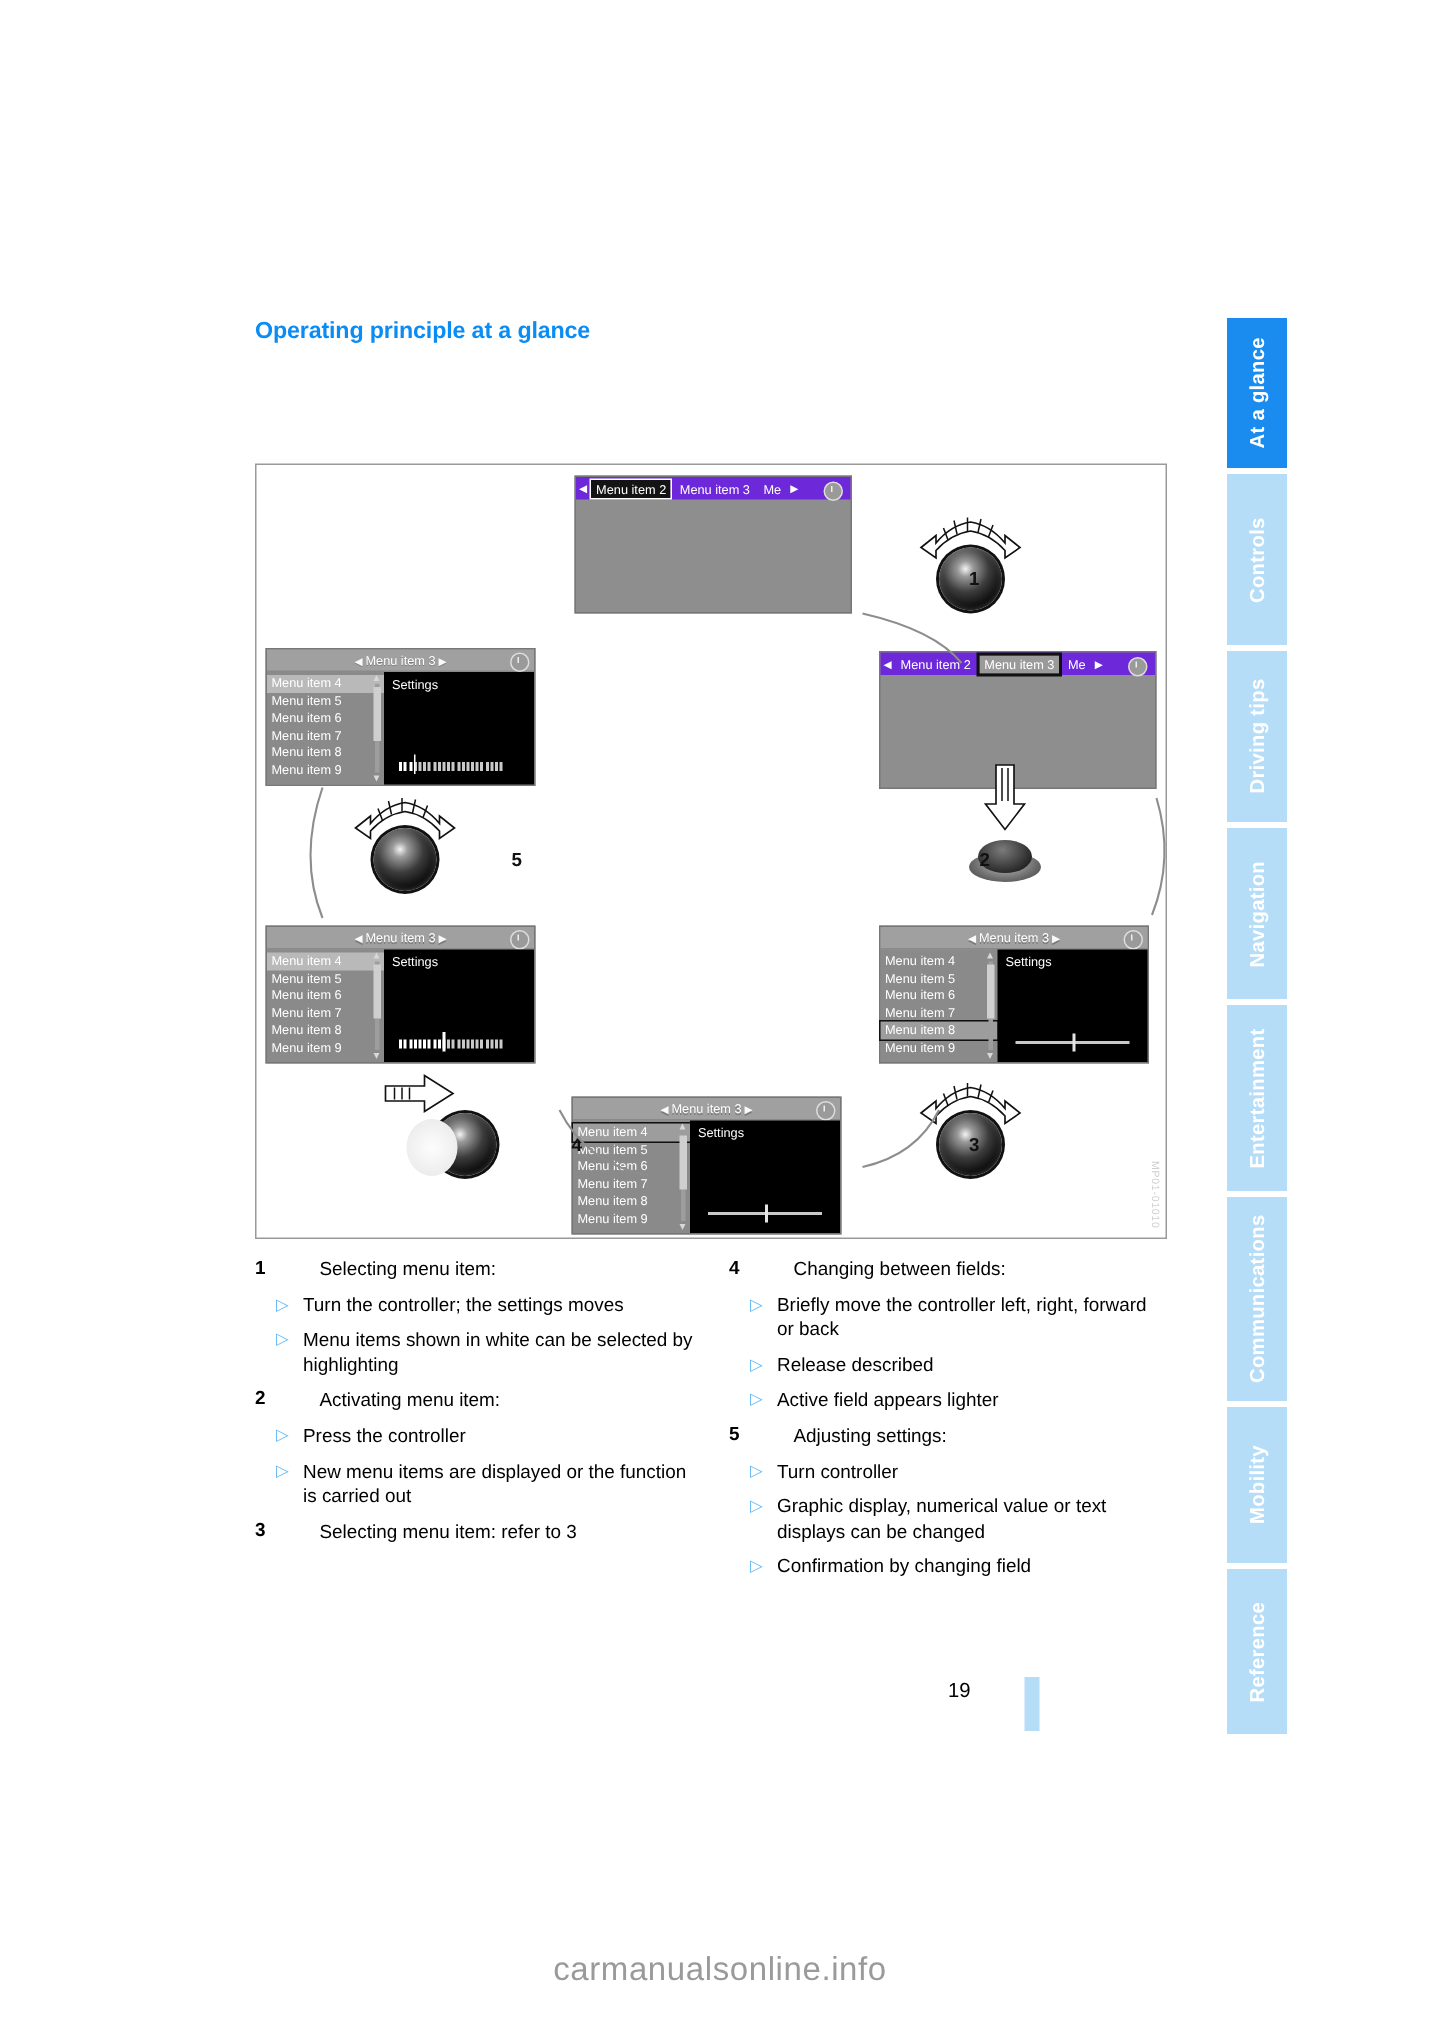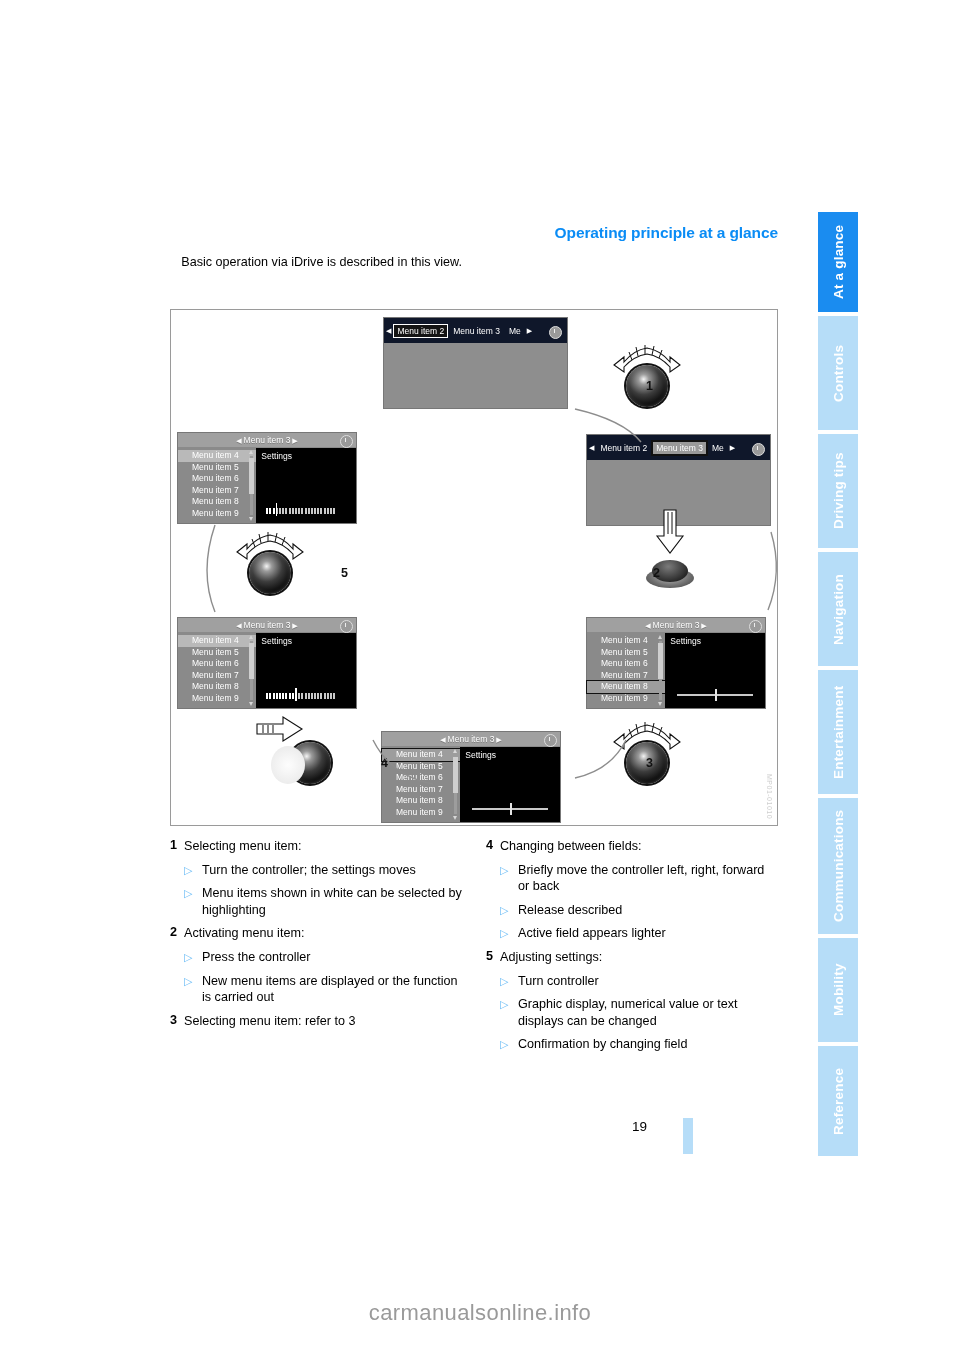--- a/index.html
+++ b/index.html
@@ -12,21 +12,21 @@
   .tab .tab-label{
     position:absolute;left:0;top:0;width:100%;height:100%;
     display:flex;align-items:center;justify-content:center;
     writing-mode:vertical-rl;transform:rotate(180deg);
     font-size:13.5px;font-weight:bold;color:#fff;letter-spacing:0.2px;
     white-space:nowrap;
   }
   .tab.active .tab-label{color:#fff;}
 
   
-  #content{position:absolute;left:170px;top:224px;width:608px;text-align:right;}
+  #content{position:absolute;left:170px;top:212px;width:608px;}
 
   h1#page-heading{
     font-size:15.5px;font-weight:bold;color:#0a8cf5;margin:0 0 12px 0;
     letter-spacing:-0.1px;
   }
 
   .two-col{display:flex;gap:24px;}
   .col{width:292px;}
   .intro{font-size:12.6px;line-height:16.4px;margin:0;}
   .pagelink{color:#0a8cf5;}
@@ -37,29 +37,29 @@
   .screen{position:absolute;background:#8e8e8e;border:1px solid #777;box-sizing:border-box;}
   .scr-head{height:15px;background:#a0a0a0;border-bottom:1px solid #8a8a8a;
             display:flex;align-items:center;position:relative;box-sizing:border-box;}
   .scr-title{flex:1;text-align:center;font-size:8.5px;color:#fff;white-space:nowrap;
              text-shadow:0 1px 0 rgba(0,0,0,.25);}
   .scr-title .arw{font-size:7px;opacity:.95;}
   .clock{position:absolute;right:3px;top:2px;width:11px;height:11px;border-radius:50%;
          border:1px solid #ddd;background:#9a9a9a;}
   .clock:after{content:"";position:absolute;left:4px;top:2px;width:1px;height:4px;background:#eee;}
 
-  .tabstrip{height:25px;background:#0f172a;display:flex;align-items:center;
+  .tabstrip{height:15px;background:#6d28d9;display:flex;align-items:center;
             font-size:8.5px;color:#fff;padding:0 2px;box-sizing:border-box;gap:3px;}
   .tabstrip .chev{font-size:7px;}
   .tabstrip .t{padding:1px 3px;white-space:nowrap;}
   .tabstrip .t.sel-inv{background:#141414;color:#fff;outline:1px solid #fff;}
   .tabstrip .t.sel-box{background:#9a9a9a;color:#fff;outline:2px solid #111;}
   .scr-body{position:absolute;left:0;right:0;top:15px;bottom:0;display:flex;}
   .list{width:44%;position:relative;background:#8a8a8a;padding:2px 0 0 0;box-sizing:border-box;}
-  .li{font-size:8.5px;color:#fff;padding:0 14px;height:11.5px;line-height:11.5px;
+  .li{font-size:8.5px;color:#fff;padding:0 3px;height:11.5px;line-height:11.5px;
       white-space:nowrap;position:relative;}
   .li.hl{background:#b9b9b9;color:#fff;}
   .li.boxed{outline:1.6px solid #111;background:#9d9d9d;}
   .sbar{position:absolute;right:2px;top:2px;bottom:2px;width:5px;}
   .sbar .track{position:absolute;left:1px;top:6px;bottom:6px;width:3px;background:#9d9d9d;}
   .sbar .thumb{position:absolute;left:0;width:5px;background:#cfcfcf;}
   .sbar .up,.sbar .dn{position:absolute;left:0;width:0;height:0;
       border-left:2.5px solid transparent;border-right:2.5px solid transparent;}
   .sbar .up{top:0;border-bottom:4px solid #d8d8d8;}
   .sbar .dn{bottom:0;border-top:4px solid #d8d8d8;}
@@ -84,21 +84,21 @@
     background:radial-gradient(ellipse at 50% 35%,#c9c9c9,#6e6e6e 60%,#3a3a3a);}
   .knob .press-top{position:absolute;width:36px;height:22px;border-radius:50%;
     background:radial-gradient(ellipse at 45% 30%,#7b7b7b,#2a2a2a 70%,#111);}
   svg.vec{position:absolute;overflow:visible;}
 
   
   #steps{position:absolute;left:170px;top:838px;width:608px;display:flex;gap:24px;}
   .step-col{width:292px;}
   .step{display:flex;margin-bottom:2px;}
   .step-num{width:14px;font-size:12.6px;font-weight:bold;flex:0 0 14px;}
-  .step-txt{font-size:12.6px;line-height:16.6px;}
+  .step-txt{font-size:12.6px;line-height:16.6px;margin-left:29px;}
   .sub{display:flex;margin:7px 0 7px 14px;}
   .sub-marker{width:18px;flex:0 0 18px;font-size:11px;color:#63b8f5;line-height:16.6px;}
   .sub-txt{font-size:12.6px;line-height:16.6px;}
 
   
   #page-number{position:absolute;right:313px;top:1119px;font-size:13.5px;font-weight:normal;}
   #page-bar{position:absolute;left:683px;top:1118px;width:10px;height:36px;background:#b6ddf8;}
   #watermark{position:absolute;left:0;top:1300px;width:960px;text-align:center;
              font-size:22px;color:#9a9a9a;letter-spacing:0.4px;}
   #fig-code{position:absolute;right:4px;bottom:6px;font-size:7px;color:#cfcfcf;
@@ -130,23 +130,20 @@
       <span class="tab-label">Mobility</span>
     </div>
     <div class="tab" style="top: 834px; height: 110px;">
       <span class="tab-label">Reference</span>
     </div>
   </div>
 
 <div id="content">
   <h1 id="page-heading">Operating principle at a glance</h1>
   <div class="two-col">
-    <div class="col">
-      <p class="intro">Basic operation via iDrive is described in this view.</p>
-    </div>
   </div>
 </div>
 
 <div id="figure">
   <div id="fig-code">MP01-01010</div>
 <div class="screen" style="left: 212px; top: 7px; width: 185px; height: 92px;">
       <div class="tabstrip">
         <span class="chev">◀</span>
         <span class="t sel-inv">Menu item 2</span>
         <span class="t">Menu item 3</span>

